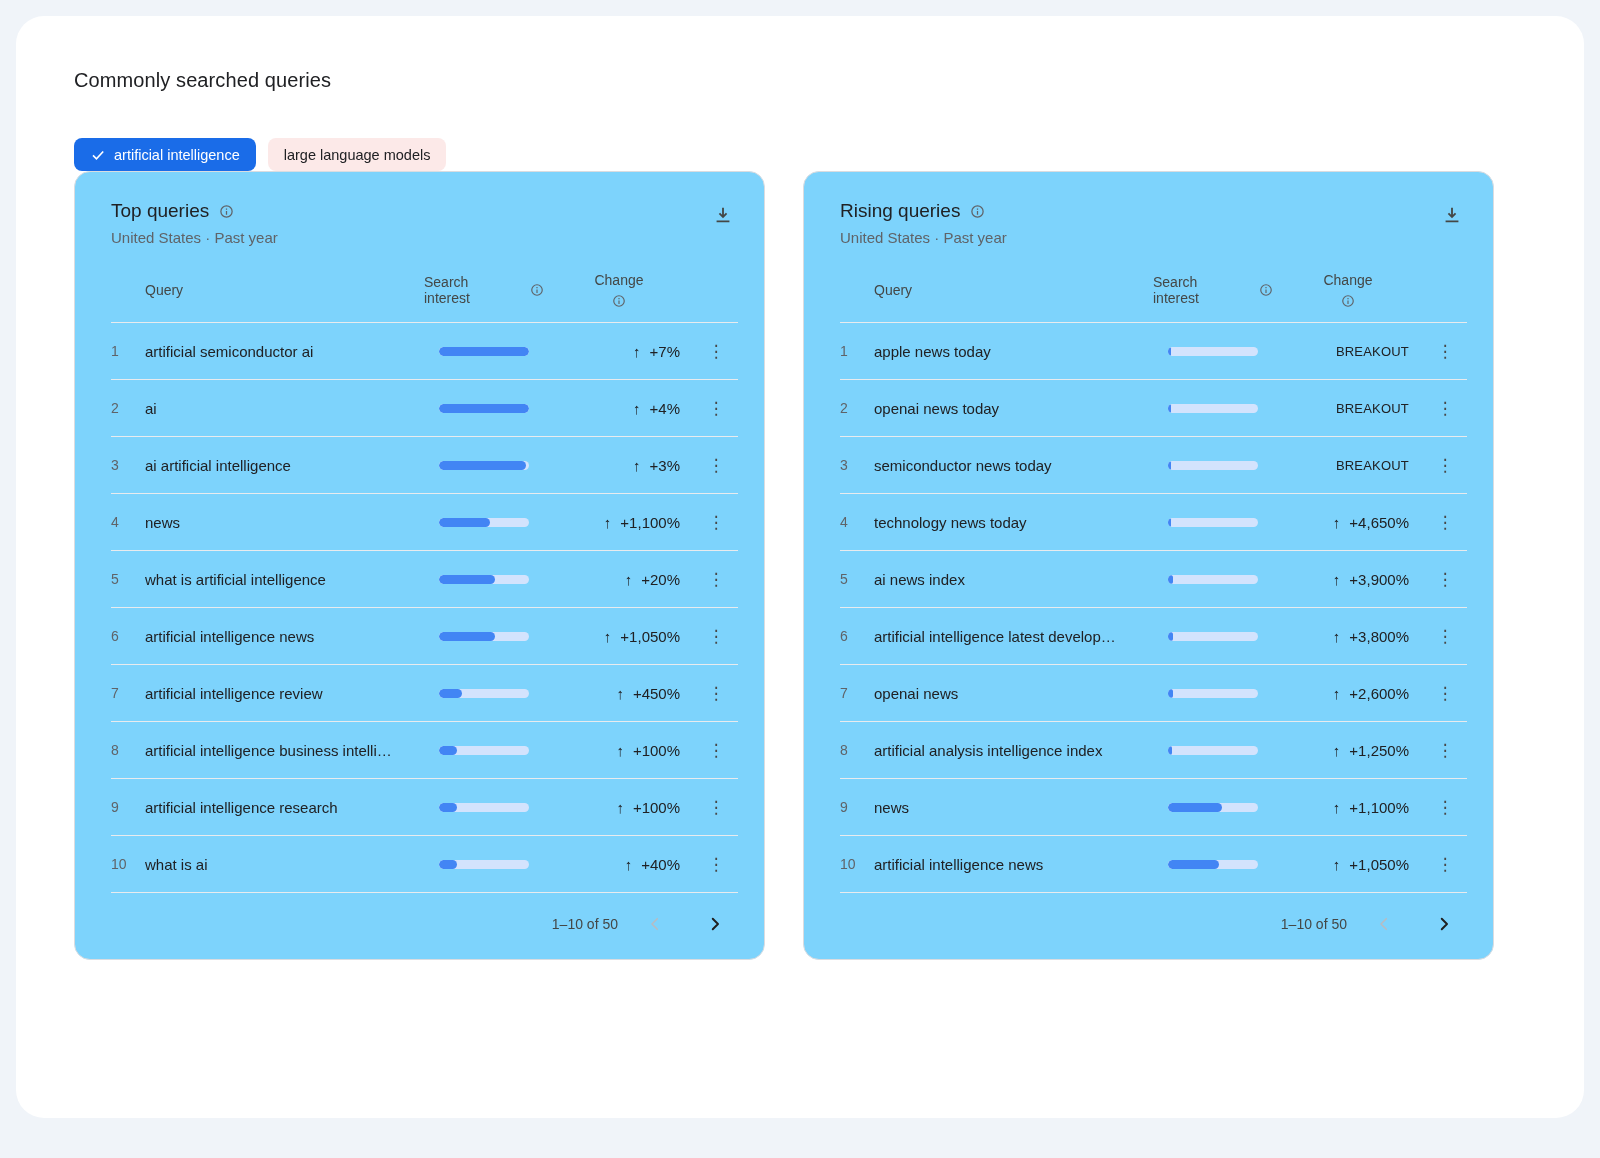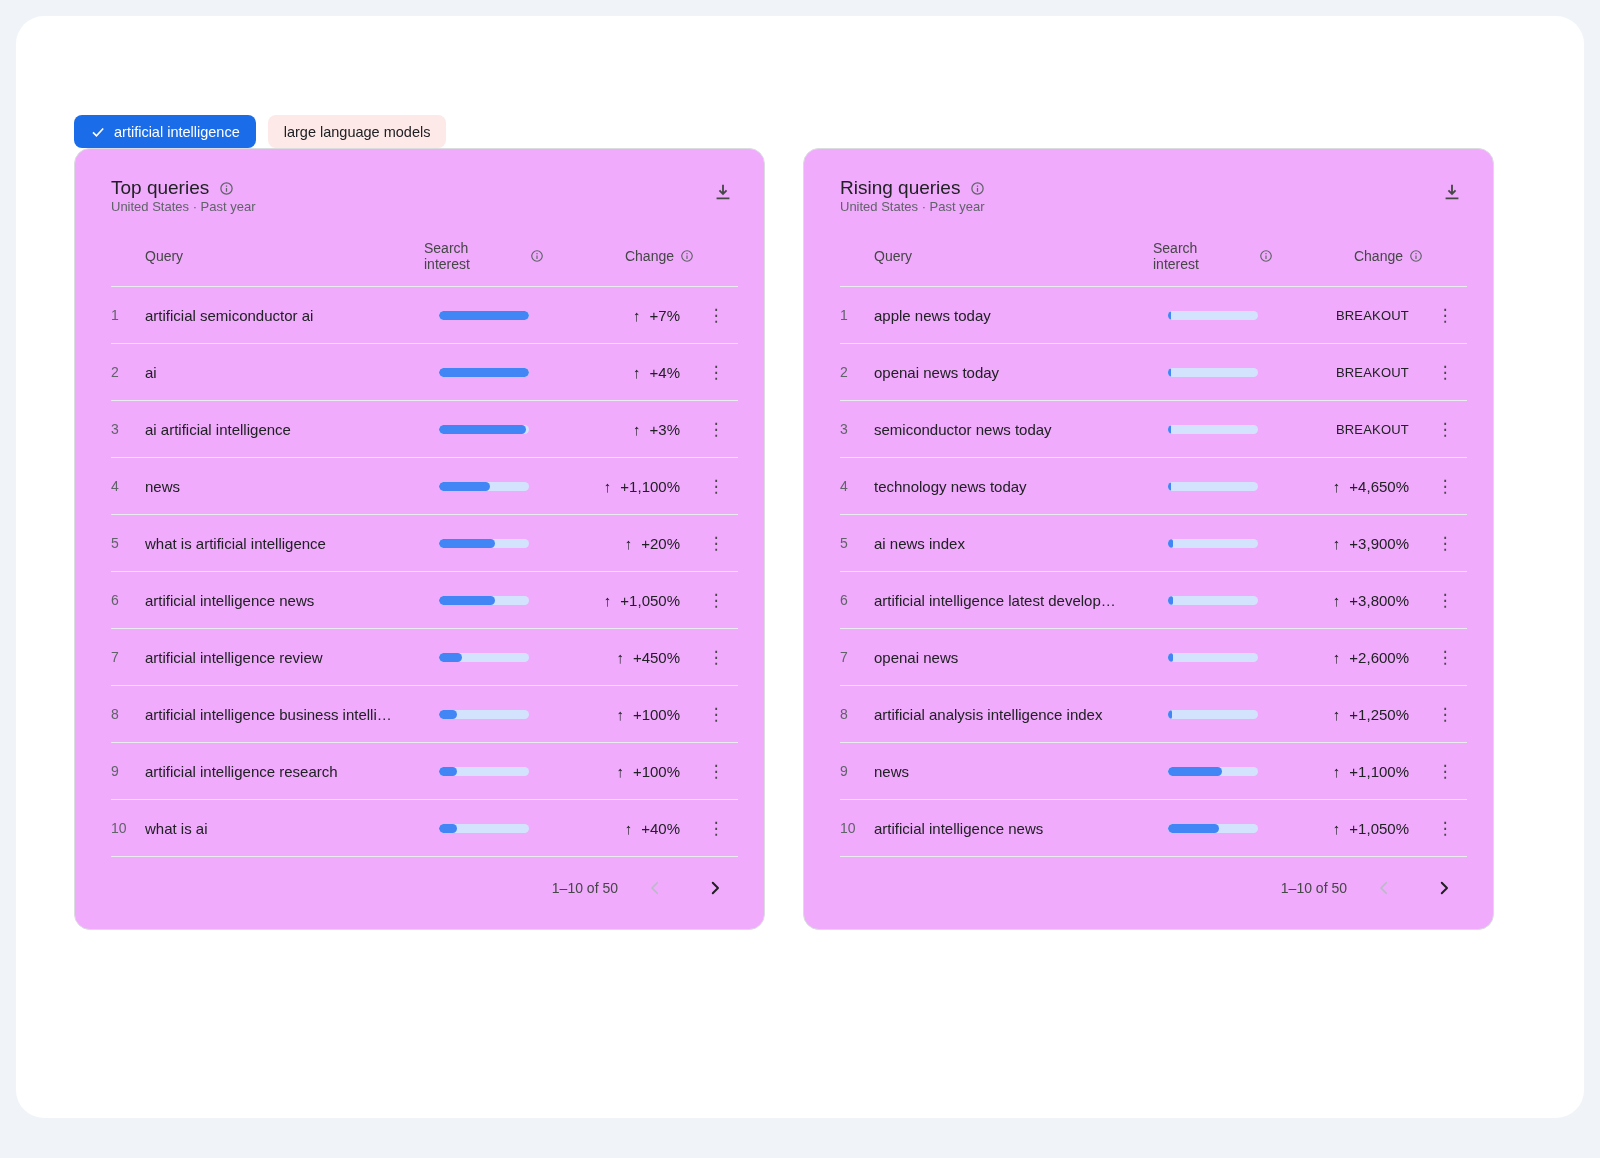--- a/index.html
+++ b/index.html
@@ -37,41 +37,41 @@
   .chip-check { display: inline-flex; }
   .intro { margin: 48px 0 27px; font-size: 16px; color: #202124; }
   .intro b { font-weight: 700; }
 
   .cards { display: flex; gap: 38px; }
   .card {
     flex: 0 0 691px;
     border: 1px solid #dadce0;
     border-radius: 16px;
     padding: 28px 26px 0 36px;
-    background: #f0abfc;
+    background: #7dd3fc;
     min-height: 782px;
   }
   .card-head { display: flex; justify-content: space-between; align-items: flex-start; }
   .card-title-row { display: flex; align-items: center; gap: 10px; }
   .card-title { margin: 0; font-size: 19px; font-weight: 400; color: #202124; }
-  .card-meta { margin-top: 0; font-size: 13px; color: #5f6368; }
+  .card-meta { margin-top: 7px; font-size: 15px; color: #5f6368; }
   .icon-btn {
     background: none; border: none; padding: 4px; cursor: pointer;
     display: inline-flex; align-items: center; justify-content: center;
   }
   .info { display: inline-flex; cursor: pointer; }
 
   .thead, .row {
     display: grid;
     grid-template-columns: 34px 1fr 120px 150px 44px;
     align-items: center;
   }
   .thead { padding: 26px 0 14px; font-size: 14px; color: #444746; }
   .th-interest { display: flex; align-items: center; justify-content: center; gap: 18px; }
-  .th-change { display: flex; align-items: center; justify-content: flex-end; gap: 6px; }
+  .th-change { display: flex; align-items: center; justify-content: flex-end; gap: 6px; flex-direction: column; }
   .tbody { border-bottom: 1px solid #e9ebee; }
   .row { height: 57px; border-top: 1px solid #e9ebee; }
   .col-rank { font-size: 14px; color: #5f6368; }
   .col-query {
     font-size: 15px; color: #202124;
     white-space: nowrap; overflow: hidden; text-overflow: ellipsis;
     padding-right: 14px; cursor: pointer;
   }
   .col-interest { display: flex; justify-content: center; }
   .bar-track {
@@ -95,20 +95,21 @@
     display: flex; align-items: center; justify-content: flex-end; gap: 14px;
     padding: 14px 0 18px; font-size: 14px; color: #444746;
   }
   .pager-btn { background: none; border: none; cursor: pointer; padding: 8px 14px; display: inline-flex; }
   .pager-btn[disabled] { cursor: default; }
 </style>
 </head>
 <body>
 
 <div class="app">
+  <h1 class="page-title">Commonly searched queries</h1>
 
   <div class="chips">
     <button class="chip chip-selected">
       <span class="chip-check">
         <svg width="16" height="16" viewBox="0 0 24 24">
             <path fill="none" stroke="#ffffff" stroke-width="2.4" d="m4.5 12.6 5.2 5.2L19.8 6.8"></path>
           </svg>
       </span>
       <span>artificial intelligence</span>
     </button>

